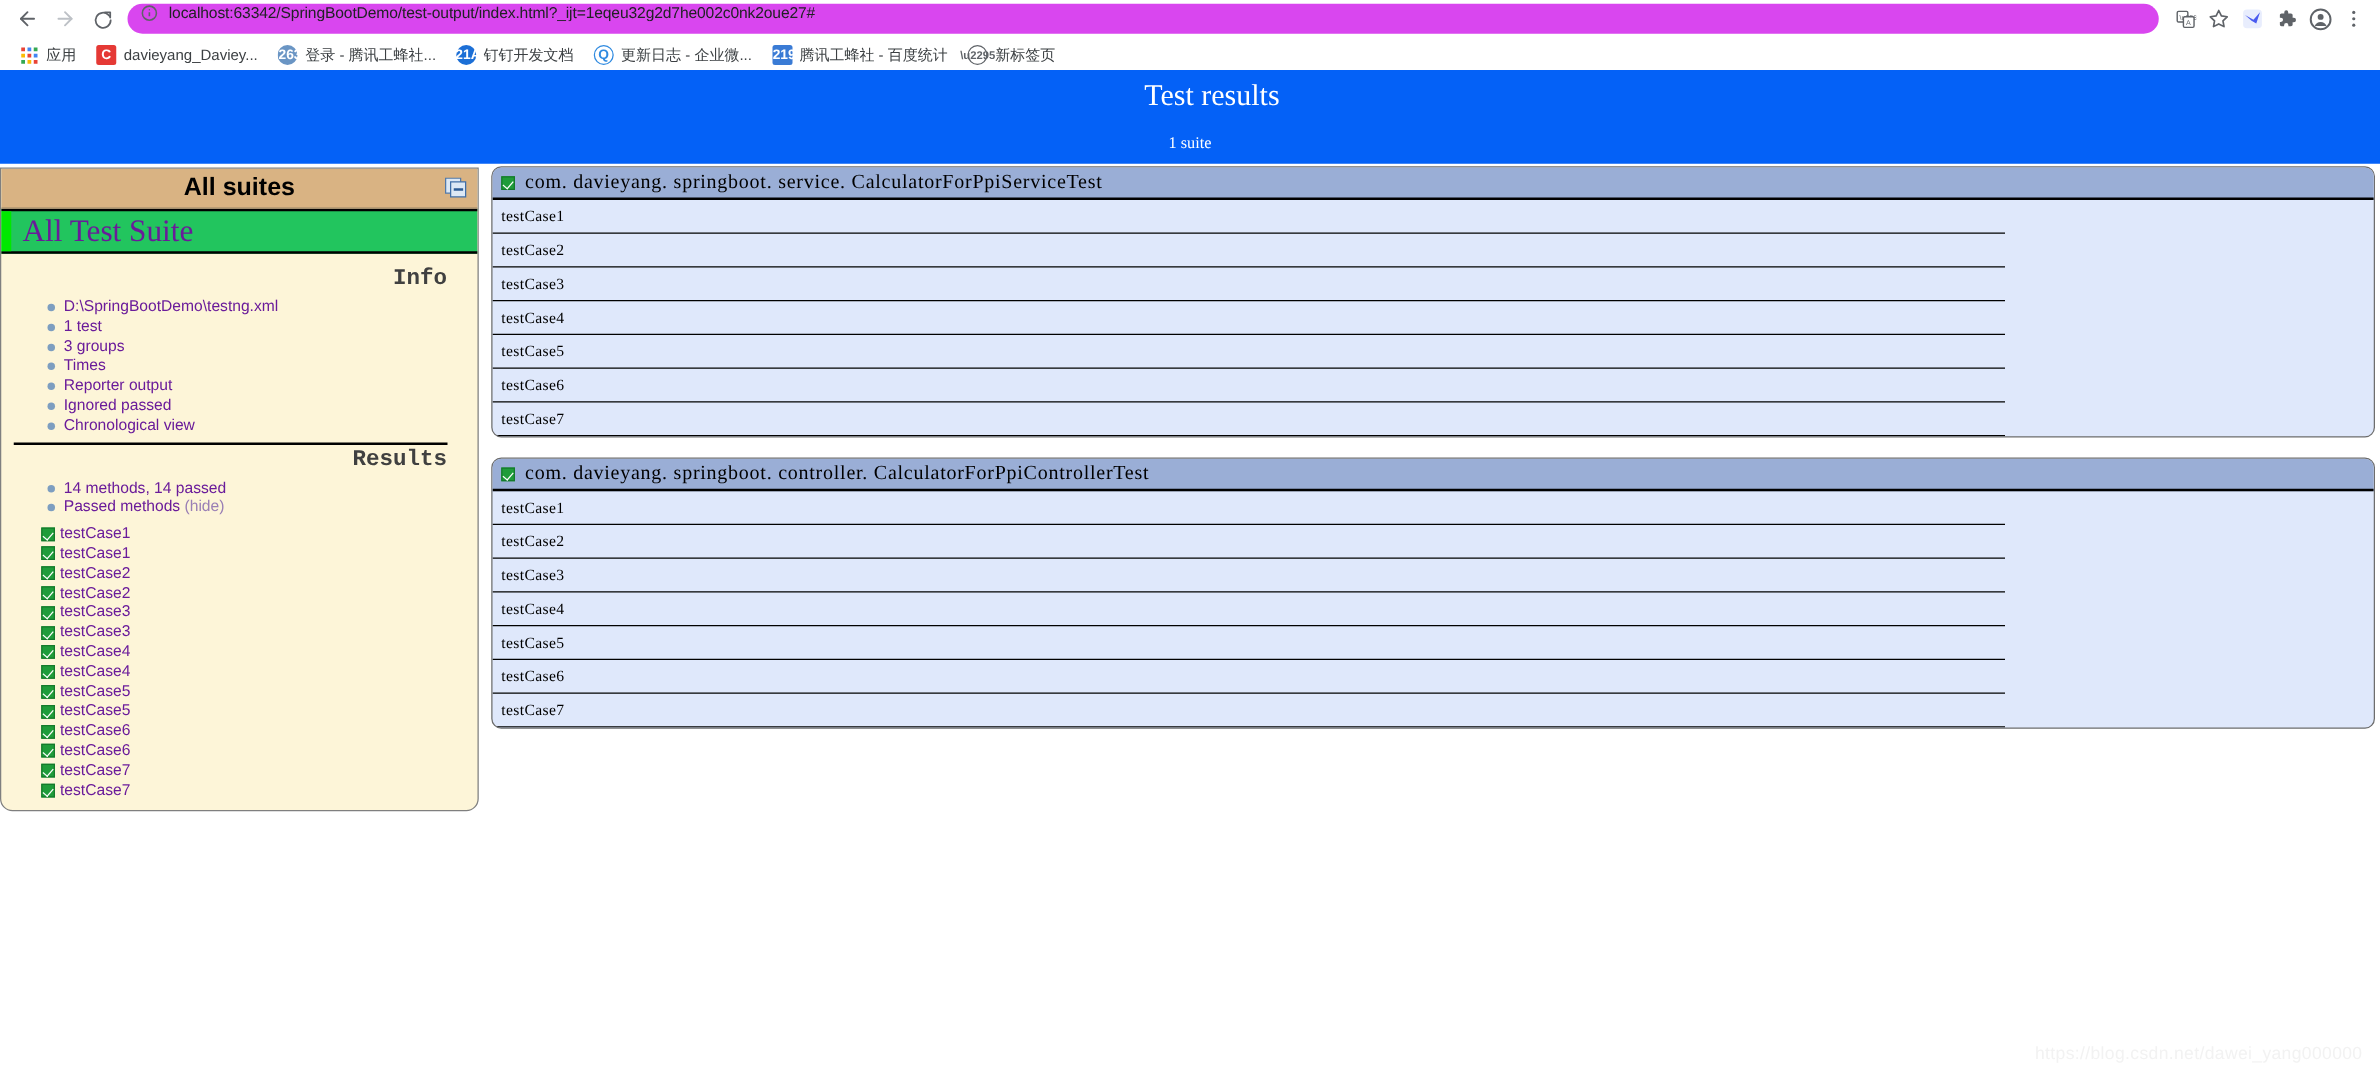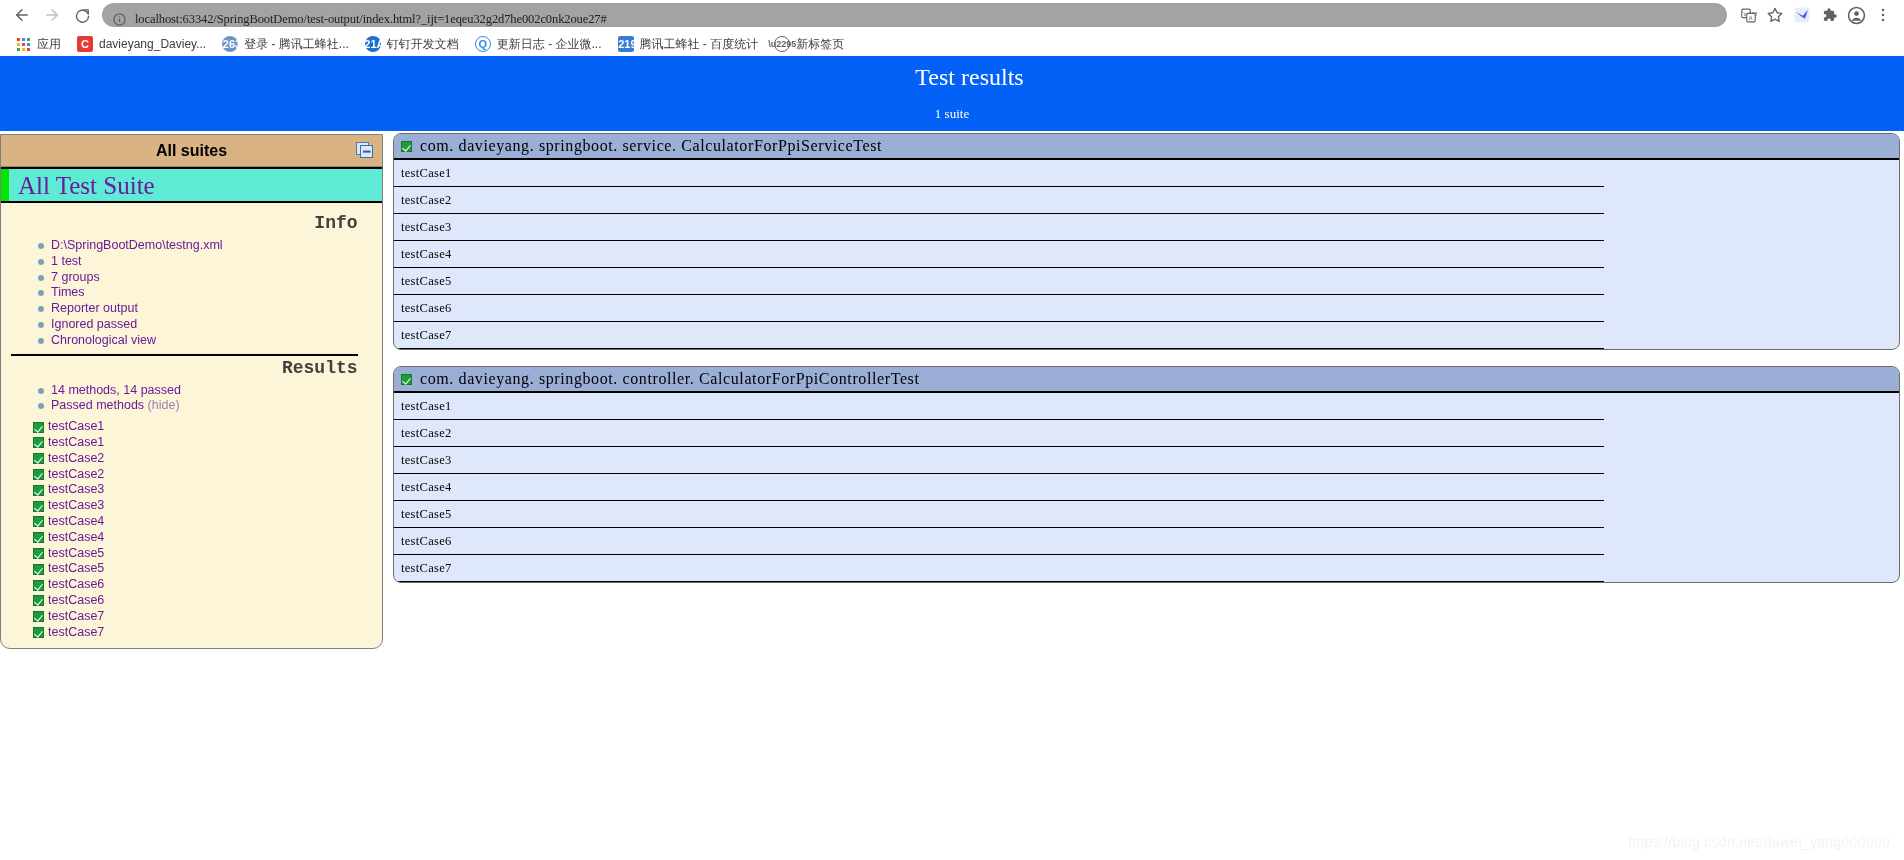--- a/index.html
+++ b/index.html
@@ -27,28 +27,27 @@
     color: #5f6368;
     flex: 0 0 auto;
     border-radius: 50%;
   }
   .nav-btn.disabled { color: #bdc1c6; }
   .nav-btn svg { display: block; }
 
   .omnibox {
     flex: 1 1 auto;
     height: 24px;
-    background: #a3a3a3;
+    background: #d946ef;
     border-radius: 12px;
     display: flex;
-    align-items: flex-end;
+    align-items: flex-start;
     margin: 0 6px 0 4px;
     padding: 0 10px;
     min-width: 0;
-    font-family: Liberation Serif, serif;
   }
   .omnibox .info-icon {
     width: 15px; height: 15px;
     flex: 0 0 auto;
     margin-right: 8px;
     color: #5f6368;
   }
   .omnibox .url {
     font-size: 12.5px;
     color: #202124;
@@ -145,32 +144,32 @@
   .suites-header {
     background: #d9b383;
     height: 32px;
     display: flex;
     align-items: center;
     justify-content: center;
     position: relative;
     border-bottom: 1px solid #9a8668;
   }
   .suites-header-title {
-    font-size: 16px;
+    font-size: 20px;
     font-weight: bold;
     color: #000;
     font-family: "Liberation Sans", sans-serif;
     text-align: right;
   }
   .collapse-btn {
     position: absolute; right: 8px; top: 7px;
     width: 18px; height: 17px;
   }
   .suite-name-row {
-    background: #5eead4;
+    background: #22c55e;
     border-top: 2px solid #000;
     border-bottom: 2px solid #000;
     display: flex;
     align-items: stretch;
     height: 36px;
   }
   .suite-bar { width: 8px; background: #00e800; flex: 0 0 8px; }
   .suite-name {
     font-family: "Liberation Serif", serif;
     font-size: 25px;
@@ -448,21 +447,21 @@
       <div class="suite-name-row">
         <span class="suite-bar"></span>
         <span class="suite-name">All Test Suite</span>
       </div>
 
       <div class="suite-body">
         <div class="sec-title first">Info</div>
         <ul class="bullets">
           <li class="bul"><span>D:\SpringBootDemo\testng.xml</span></li>
           <li class="bul"><span>1 test</span></li>
-          <li class="bul"><span>7 groups</span></li>
+          <li class="bul"><span>3 groups</span></li>
           <li class="bul"><span>Times</span></li>
           <li class="bul"><span>Reporter output</span></li>
           <li class="bul"><span>Ignored passed</span></li>
           <li class="bul"><span>Chronological view</span></li>
         </ul>
 
         <div class="sec-title">Results</div>
         <ul class="bullets">
           <li class="bul"><span>14 methods, 14 passed</span></li>
           <li class="bul">

